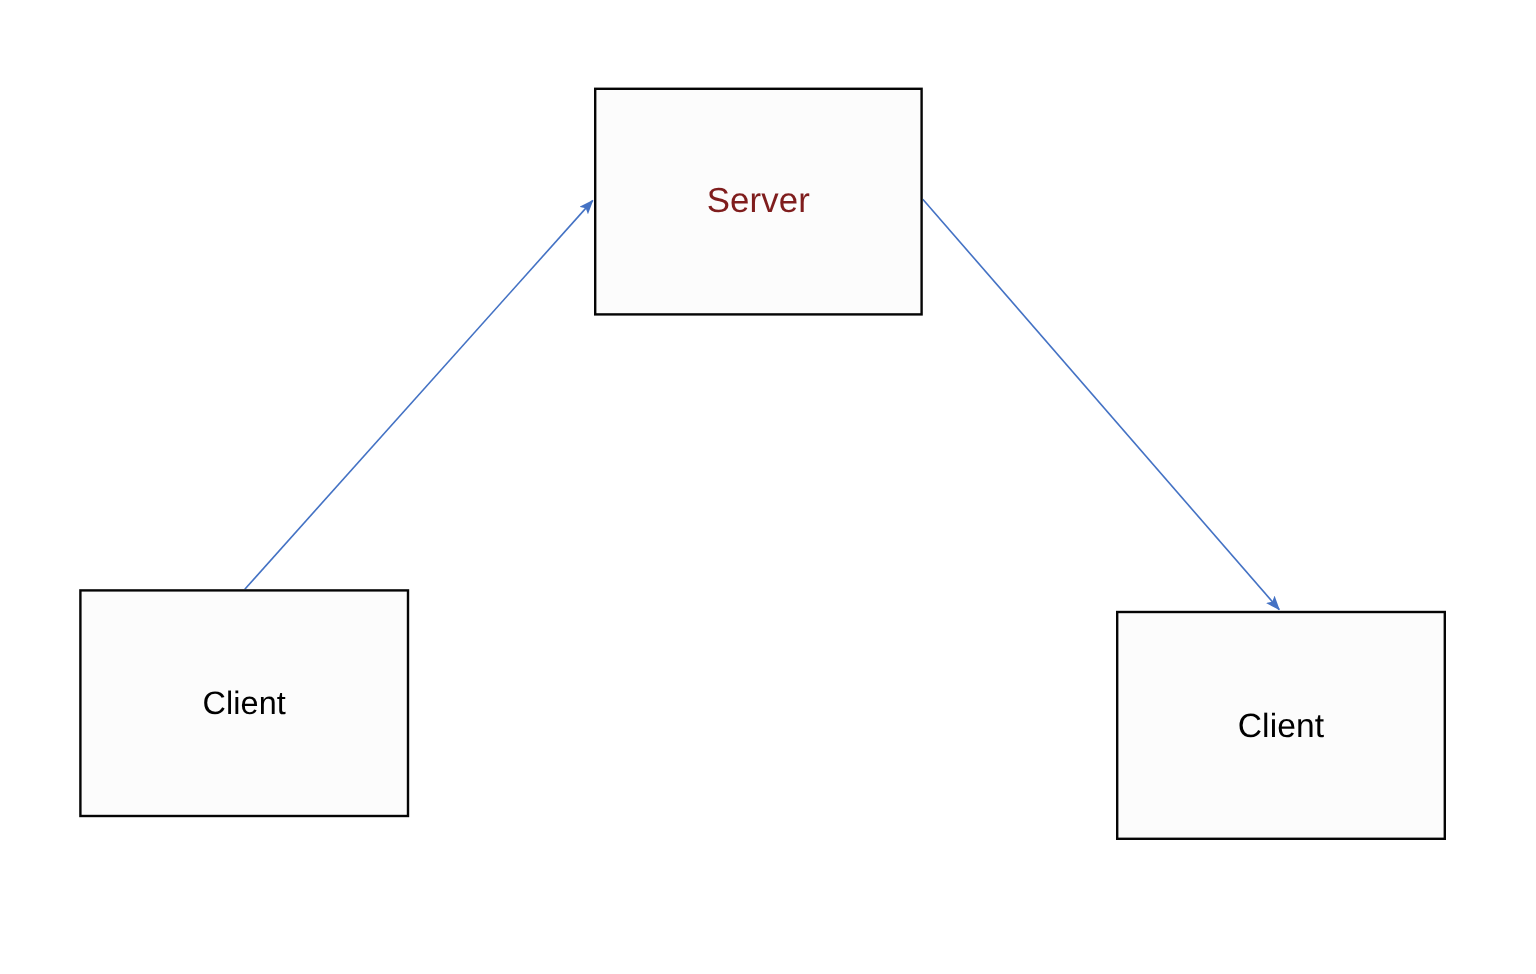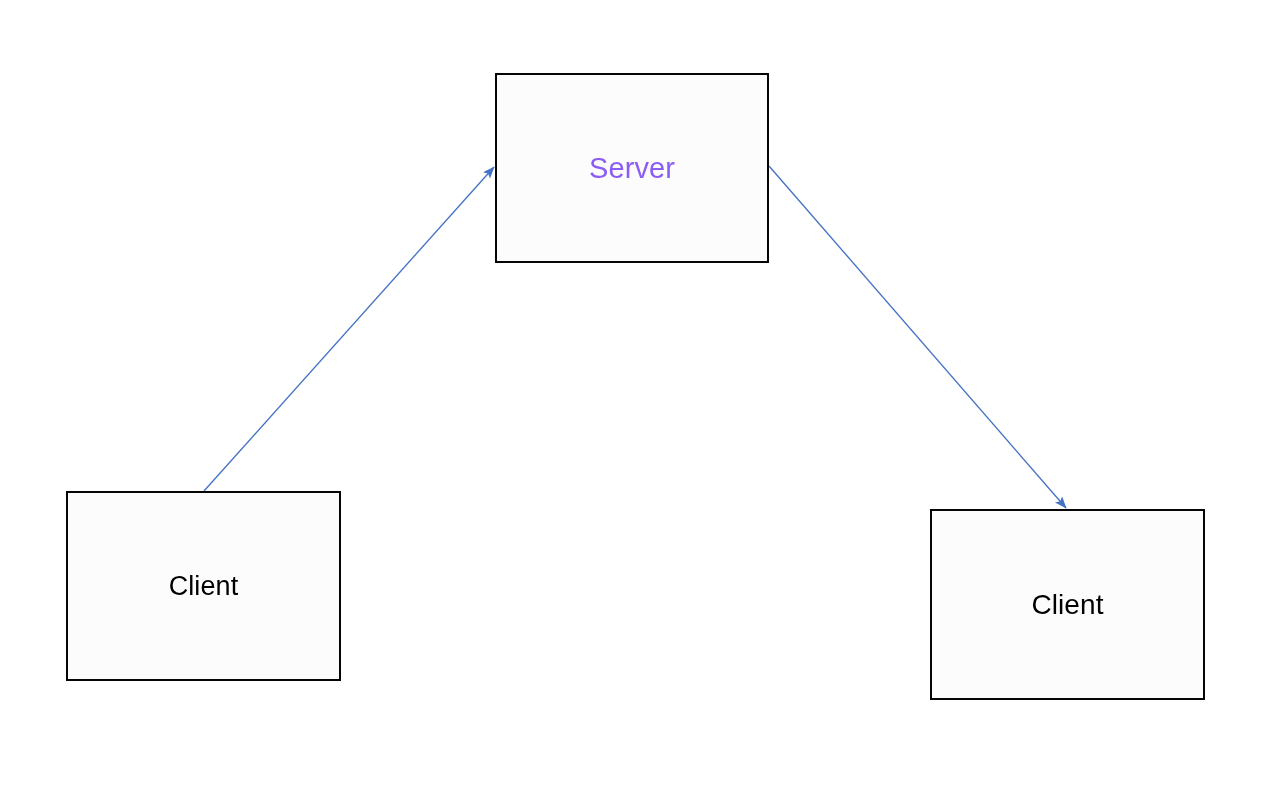--- a/index.html
+++ b/index.html
@@ -62,21 +62,21 @@
     <defs>
       <marker id="arrowhead-blue" markerWidth="9" markerHeight="7" refX="8.4" refY="3.5" orient="auto" markerUnits="strokeWidth">
         <path d="M0,0 L9,3.5 L0,7 L1.9,3.5 Z" fill="#4472c4"></path>
       </marker>
     </defs>
     <line id="edge-client-left-to-server" x1="204" y1="491" x2="494" y2="167" stroke="#4472c4" stroke-width="1.35" marker-end="url(#arrowhead-blue)"></line>
     <line id="edge-server-to-client-right" x1="769" y1="166" x2="1066" y2="508" stroke="#4472c4" stroke-width="1.35" marker-end="url(#arrowhead-blue)"></line>
   </svg>
 
   <div class="node" id="node-server" style="left: 495px; top: 73px; width: 274px; height: 190px; background: rgb(252, 252, 252); border-color: rgb(5, 5, 5);">
-    <span class="node-label" style="color: #8b5cf6;">Server</span>
+    <span class="node-label" style="color: #7f1d1d;">Server</span>
   </div>
 
   <div class="node" id="node-client-left" style="left: 66px; top: 491px; width: 275px; height: 190px; background: rgb(252, 252, 252); border-color: rgb(5, 5, 5);">
     <span class="node-label" style="color: rgb(0, 0, 0);">Client</span>
   </div>
 
   <div class="node" id="node-client-right" style="left: 930px; top: 509px; width: 275px; height: 191px; background: rgb(252, 252, 252); border-color: rgb(5, 5, 5);">
     <span class="node-label" style="color: rgb(0, 0, 0);">Client</span>
   </div>
 

